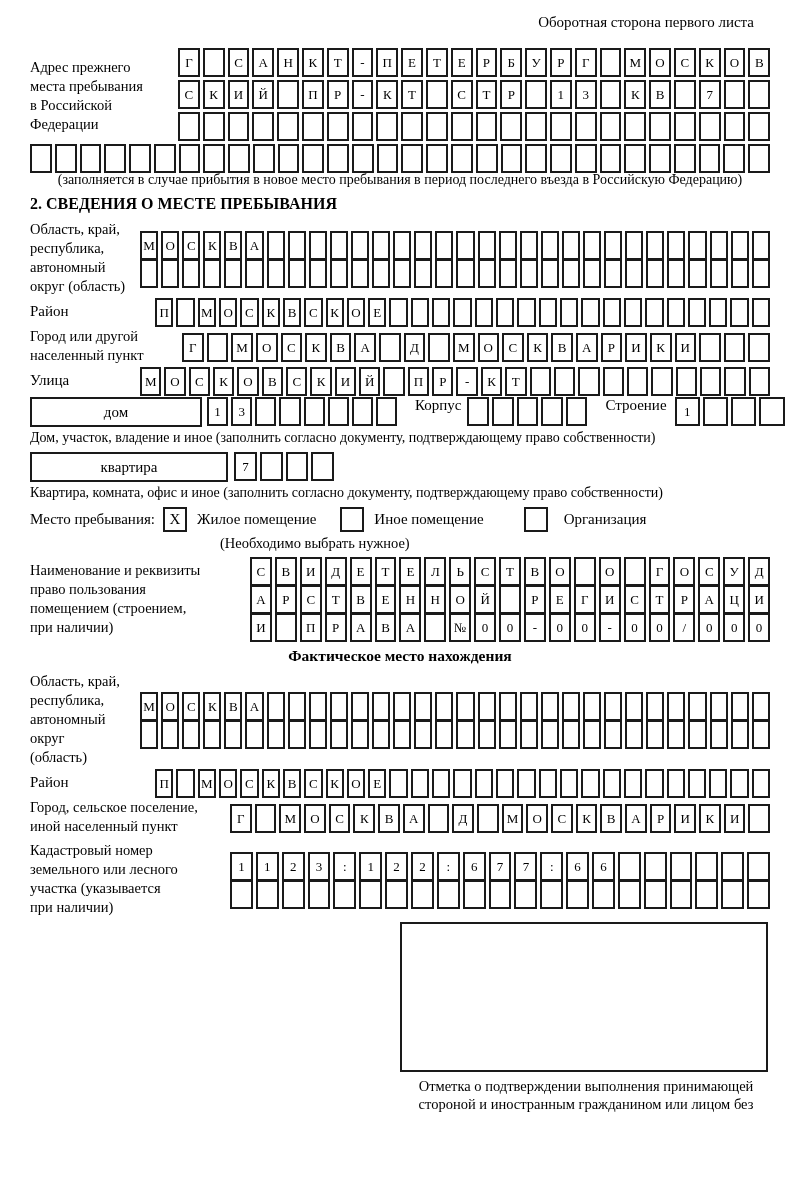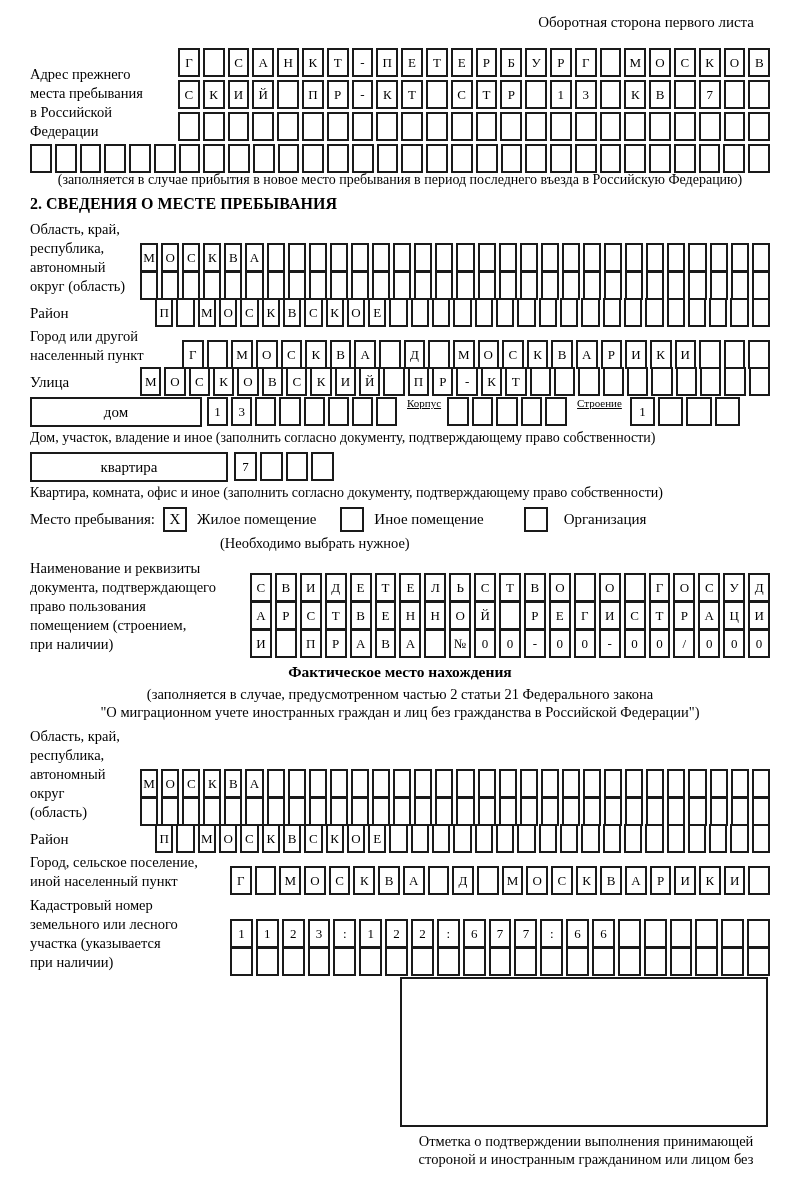--- a/index.html
+++ b/index.html
@@ -1,20 +1,20 @@
 <!DOCTYPE html>
 <html><head>
 <meta charset="utf-8">
 <style>
   html,body{margin:0;padding:0;background:#fff;color:#000;
     font-family:"Liberation Serif","DejaVu Serif",serif;}
   .page{width:800px;height:1180px;box-sizing:border-box;padding:12px 30px 0 30px;overflow:hidden;}
   .top-note{text-align:right;font-size:15px;line-height:20px;padding-right:16px;margin-bottom:16px;}
 
-  .rowblock{display:flex;align-items:flex-end;}
+  .rowblock{display:flex;align-items:center;}
   .labelcol{flex:none;font-size:14.5px;line-height:19px;padding-top:2px;}
   .w148{width:148px}.w110{width:110px}.w125{width:125px}.w152{width:152px}.w220{width:220px}.w200{width:200px}
   .gridcol{flex:1;display:flex;flex-direction:column;gap:3px;}
   .cellrow{display:flex;gap:3px;flex:1;}
   .cellrow.block{flex:none;}
   .cell{flex:1;height:25px;border:2px solid #1a1a1a;background:#fff;
     display:flex;align-items:center;justify-content:center;
     font-size:13px;line-height:13px;overflow:hidden;}
   .fullrow{margin-top:3px;}
   .caption{font-size:14px;line-height:18px;margin-top:2px;}
@@ -24,21 +24,21 @@
 
   .houserow{display:flex;align-items:flex-start;margin-top:5px;}
   .widebox{height:30px;border:2px solid #1a1a1a;display:flex;align-items:center;justify-content:center;
     font-size:15px;flex:none;box-sizing:border-box;}
   .wb-dom{width:172px;}
   .wb-kv{width:198px;}
   .house-cells{width:190px;margin-left:5px;flex:none;height:25px;}
   .korpus-cells{width:120px;margin-left:6px;flex:none;height:25px;}
   .stroenie-cells{width:110px;margin-left:8px;flex:none;height:25px;}
   .kv-cells{width:100px;margin-left:6px;flex:none;height:25px;}
-  .inline-label{font-size:11px;margin-left:10px;flex:none;text-decoration:underline;}
+  .inline-label{font-size:15px;margin-left:18px;flex:none;}
 
   .stay-row{display:flex;align-items:center;margin-top:5px;font-size:15px;}
   .checkbox{width:24px;height:25px;border:2px solid #1a1a1a;flex:none;
     display:flex;align-items:center;justify-content:center;font-size:15px;box-sizing:border-box;}
   .stay-note{font-size:14.5px;line-height:18px;margin-left:190px;margin-top:2px;}
 
   .subheading{font-weight:bold;text-align:center;font-size:15.5px;line-height:20px;margin-top:8px;}
   .note-center{text-align:center;font-size:14.5px;line-height:18px;}
   .note-center-wrap{margin-top:3px;}
 
@@ -399,21 +399,20 @@
     <span class="checkbox" style="margin-left:24px"></span>
     <span style="margin-left:10px">Иное помещение</span>
     <span class="checkbox" style="margin-left:40px"></span>
     <span style="margin-left:16px">Организация</span>
   </div>
   <div class="stay-note">(Необходимо выбрать нужное)</div>
 
   <div class="rowblock mt5">
     <div class="labelcol w220">
       <div>Наименование и реквизиты</div>
-      <div>документа, подтверждающего</div>
       <div>право пользования</div>
       <div>помещением (строением,</div>
       <div>при наличии)</div>
     </div>
     <div class="gridcol">
       <div class="cellrow block" style="height:25px">
           <span class="cell">С</span>
           <span class="cell">В</span>
           <span class="cell">И</span>
           <span class="cell">Д</span>
@@ -478,24 +477,20 @@
           <span class="cell">0</span>
           <span class="cell">/</span>
           <span class="cell">0</span>
           <span class="cell">0</span>
           <span class="cell">0</span>
         </div>
     </div>
   </div>
 
   <div class="subheading">Фактическое место нахождения</div>
-  <div class="note-center-wrap">
-    <div class="note-center">(заполняется в случае, предусмотренном частью 2 статьи 21 Федерального закона</div>
-    <div class="note-center">"О миграционном учете иностранных граждан и лиц без гражданства в Российской Федерации")</div>
-  </div>
 
   <div class="rowblock mt4">
     <div class="labelcol w110">
       <div>Область, край,</div>
       <div>республика,</div>
       <div>автономный округ</div>
       <div>(область)</div>
     </div>
     <div class="gridcol">
       <div class="cellrow block" style="height:25px">

